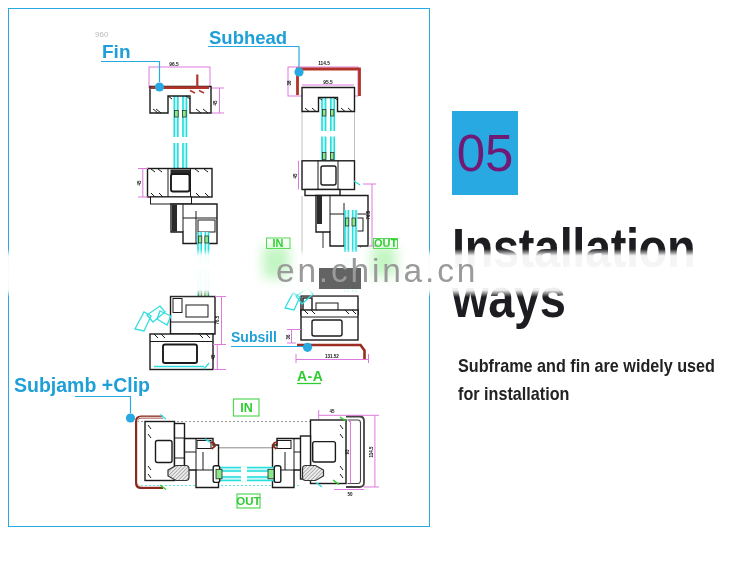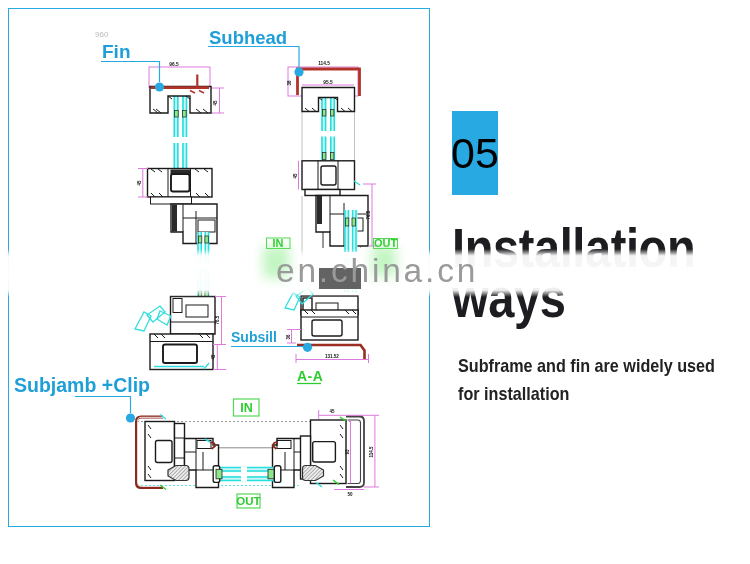--- a/index.html
+++ b/index.html
@@ -1,21 +1,21 @@
 <!DOCTYPE html>
 <html><head>
 <meta charset="utf-8">
 <style>
 html,body{margin:0;padding:0;background:#fff;}
 #page{position:relative;width:750px;height:564px;background:#fff;overflow:hidden;
   font-family:"Liberation Sans",sans-serif;}
 #draw{position:absolute;left:0;top:0;filter:blur(0.3px);}
-#box05{position:absolute;left:452px;top:111px;width:46px;height:84px;background:#29a9e1;
-  color:#000000;display:flex;align-items:center;justify-content:center;
-  font-size:43px;font-weight:normal;}
+#box05{position:absolute;left:452px;top:111px;width:66px;height:84px;background:#29a9e1;
+  color:#701a75;display:flex;align-items:center;justify-content:center;
+  font-size:51px;font-weight:normal;}
 #bigtx{position:absolute;left:452px;top:223px;width:400px;color:#1d1d21;
   font-size:56px;font-weight:bold;line-height:50px;transform:scaleX(0.84);
   transform-origin:0 0;letter-spacing:-0.5px;}
 #subtx{position:absolute;left:458px;top:352px;color:#222;white-space:nowrap;
   font-size:19px;font-weight:bold;line-height:28px;transform-origin:0 0;transform:scaleX(0.851);}
 #wmband{position:absolute;left:0;top:249px;width:750px;height:48px;
   background:linear-gradient(to bottom,rgba(255,255,255,0) 0%,rgba(255,255,255,0.95) 14%,rgba(255,255,255,0.97) 55%,rgba(255,255,255,0.92) 86%,rgba(255,255,255,0) 100%);}
 #wmbox{position:absolute;left:319px;top:268px;width:42px;height:21px;background:#4e4e4e;opacity:0.88;filter:blur(0.6px);}
 #wmtext{position:absolute;left:276px;top:252px;color:#9a9a9a;font-size:33.5px;
   font-weight:normal;letter-spacing:2.8px;text-align:right;}

